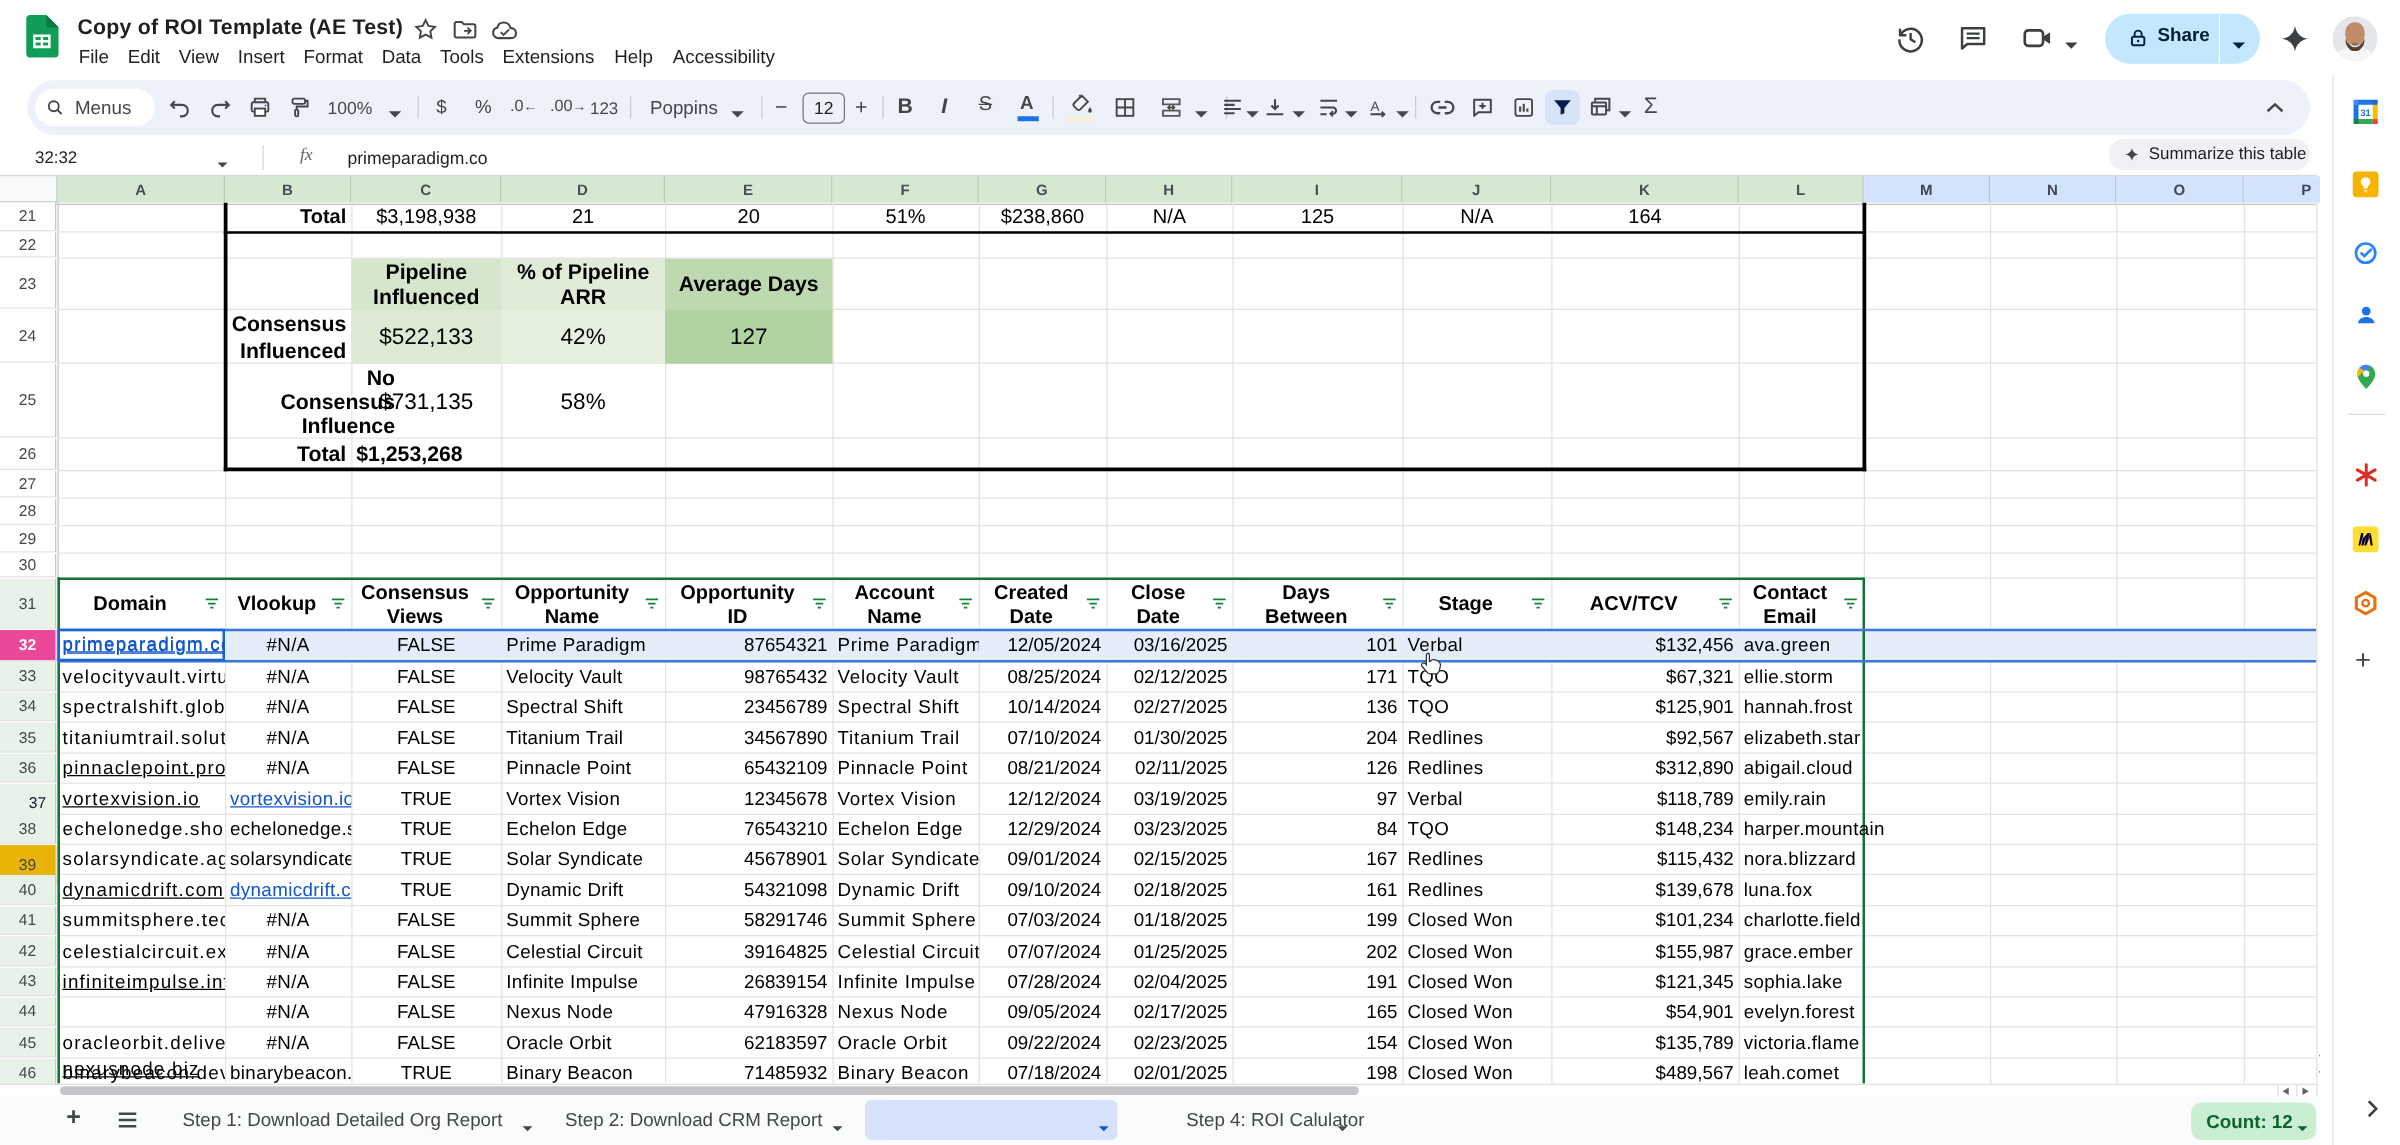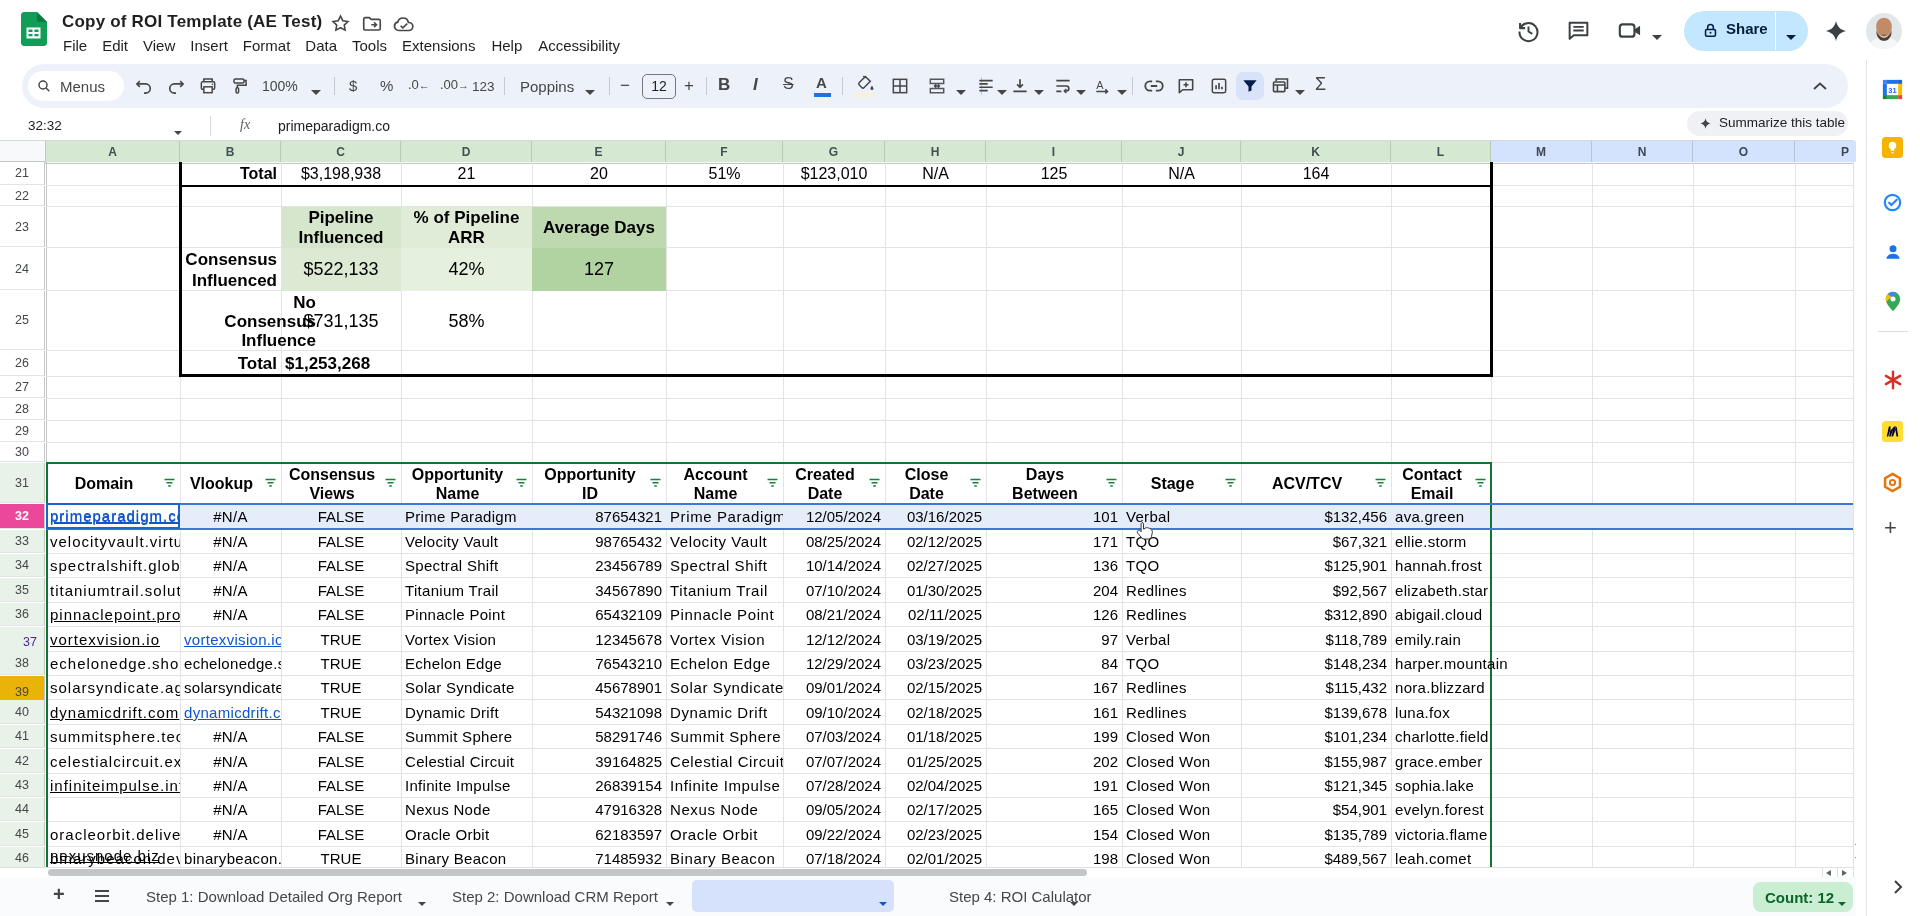--- a/index.html
+++ b/index.html
@@ -84,36 +84,36 @@
         <div class="rn" style="top:377px;height:21px;background:#fff;color:#44474a;">27</div>
         <div class="rn" style="top:399px;height:21px;background:#fff;color:#44474a;">28</div>
         <div class="rn" style="top:421px;height:21px;background:#fff;color:#44474a;">29</div>
         <div class="rn" style="top:443px;height:19px;background:#fff;color:#44474a;">30</div>
         <div class="rn" style="top:463px;height:40px;background:#e9f2e9;color:#44474a;">31</div>
         <div class="rn" style="top:504px;height:25px;background:#ec4899;color:#fff;font-weight:bold;">32</div>
         <div class="rn" style="top:530px;height:23px;background:#e9f2e9;color:#44474a;">33</div>
         <div class="rn" style="top:554px;height:23px;background:#e9f2e9;color:#44474a;">34</div>
         <div class="rn" style="top:578px;height:24px;background:#e9f2e9;color:#44474a;">35</div>
         <div class="rn" style="top:603px;height:23px;background:#e9f2e9;color:#44474a;">36</div>
-        <div class="rn" style="top:627px;height:30px;background:#e9f2e9;color:#4c1d95;padding-left:16px;">37</div>
+        <div class="rn" style="top:627px;height:30px;background:#e9f2e9;color:#0f172a;padding-left:16px;">37</div>
         <div class="rn" style="top:652px;height:23px;background:#e9f2e9;color:#44474a;">38</div>
         <div class="rn" style="top:676px;height:32px;background:#eab308;color:#44474a;">39</div>
         <div class="rn" style="top:700px;height:24px;background:#e9f2e9;color:#44474a;">40</div>
         <div class="rn" style="top:725px;height:23px;background:#e9f2e9;color:#44474a;">41</div>
         <div class="rn" style="top:749px;height:24px;background:#e9f2e9;color:#44474a;">42</div>
         <div class="rn" style="top:774px;height:23px;background:#e9f2e9;color:#44474a;">43</div>
         <div class="rn" style="top:798px;height:23px;background:#e9f2e9;color:#44474a;">44</div>
         <div class="rn" style="top:822px;height:24px;background:#e9f2e9;color:#44474a;">45</div>
         <div class="rn" style="top:847px;height:23px;background:#e9f2e9;color:#44474a;">46</div>
         <div class="c " style="left:180px;top:162px;width:101px;height:24px;justify-content:flex-end;text-align:right;font-size:16px;font-weight:bold;padding:0 4px;">Total</div>
         <div class="c " style="left:281px;top:162px;width:120px;height:24px;justify-content:center;text-align:center;font-size:16px;padding:0 4px;">$3,198,938</div>
         <div class="c " style="left:401px;top:162px;width:131px;height:24px;justify-content:center;text-align:center;font-size:16px;padding:0 4px;">21</div>
         <div class="c " style="left:532px;top:162px;width:134px;height:24px;justify-content:center;text-align:center;font-size:16px;padding:0 4px;">20</div>
         <div class="c " style="left:666px;top:162px;width:117px;height:24px;justify-content:center;text-align:center;font-size:16px;padding:0 4px;">51%</div>
-        <div class="c " style="left:783px;top:162px;width:102px;height:24px;justify-content:center;text-align:center;font-size:16px;padding:0 4px;">$123,010</div>
+        <div class="c " style="left:783px;top:162px;width:102px;height:24px;justify-content:center;text-align:center;font-size:16px;padding:0 4px;">$238,860</div>
         <div class="c " style="left:885px;top:162px;width:101px;height:24px;justify-content:center;text-align:center;font-size:16px;padding:0 4px;">N/A</div>
         <div class="c " style="left:986px;top:162px;width:136px;height:24px;justify-content:center;text-align:center;font-size:16px;padding:0 4px;">125</div>
         <div class="c " style="left:1122px;top:162px;width:119px;height:24px;justify-content:center;text-align:center;font-size:16px;padding:0 4px;">N/A</div>
         <div class="c " style="left:1241px;top:162px;width:150px;height:24px;justify-content:center;text-align:center;font-size:16px;padding:0 4px;">164</div>
         <div class="c " style="left:281px;top:207px;width:120px;height:41px;background:#d5e6cc;justify-content:center;text-align:center;font-size:17px;font-weight:bold;line-height:20px;padding:0 4px;">Pipeline<br>Influenced</div>
         <div class="c " style="left:401px;top:207px;width:131px;height:41px;background:#e0ecd8;justify-content:center;text-align:center;font-size:17px;font-weight:bold;line-height:20px;padding:0 4px;">% of Pipeline<br>ARR</div>
         <div class="c " style="left:532px;top:207px;width:134px;height:41px;background:#bed9af;justify-content:center;text-align:center;font-size:17px;font-weight:bold;padding:0 4px;">Average Days</div>
         <div class="c " style="left:180px;top:248px;width:101px;height:43px;justify-content:flex-end;text-align:right;font-size:17px;font-weight:bold;line-height:21px;padding:0 4px;">Consensus<br>Influenced</div>
         <div class="c " style="left:281px;top:248px;width:120px;height:43px;background:#dcead4;justify-content:center;text-align:center;font-size:18px;padding:0 4px;">$522,133</div>
         <div class="c " style="left:401px;top:248px;width:131px;height:43px;background:#e5f0de;justify-content:center;text-align:center;font-size:18px;padding:0 4px;">42%</div>

